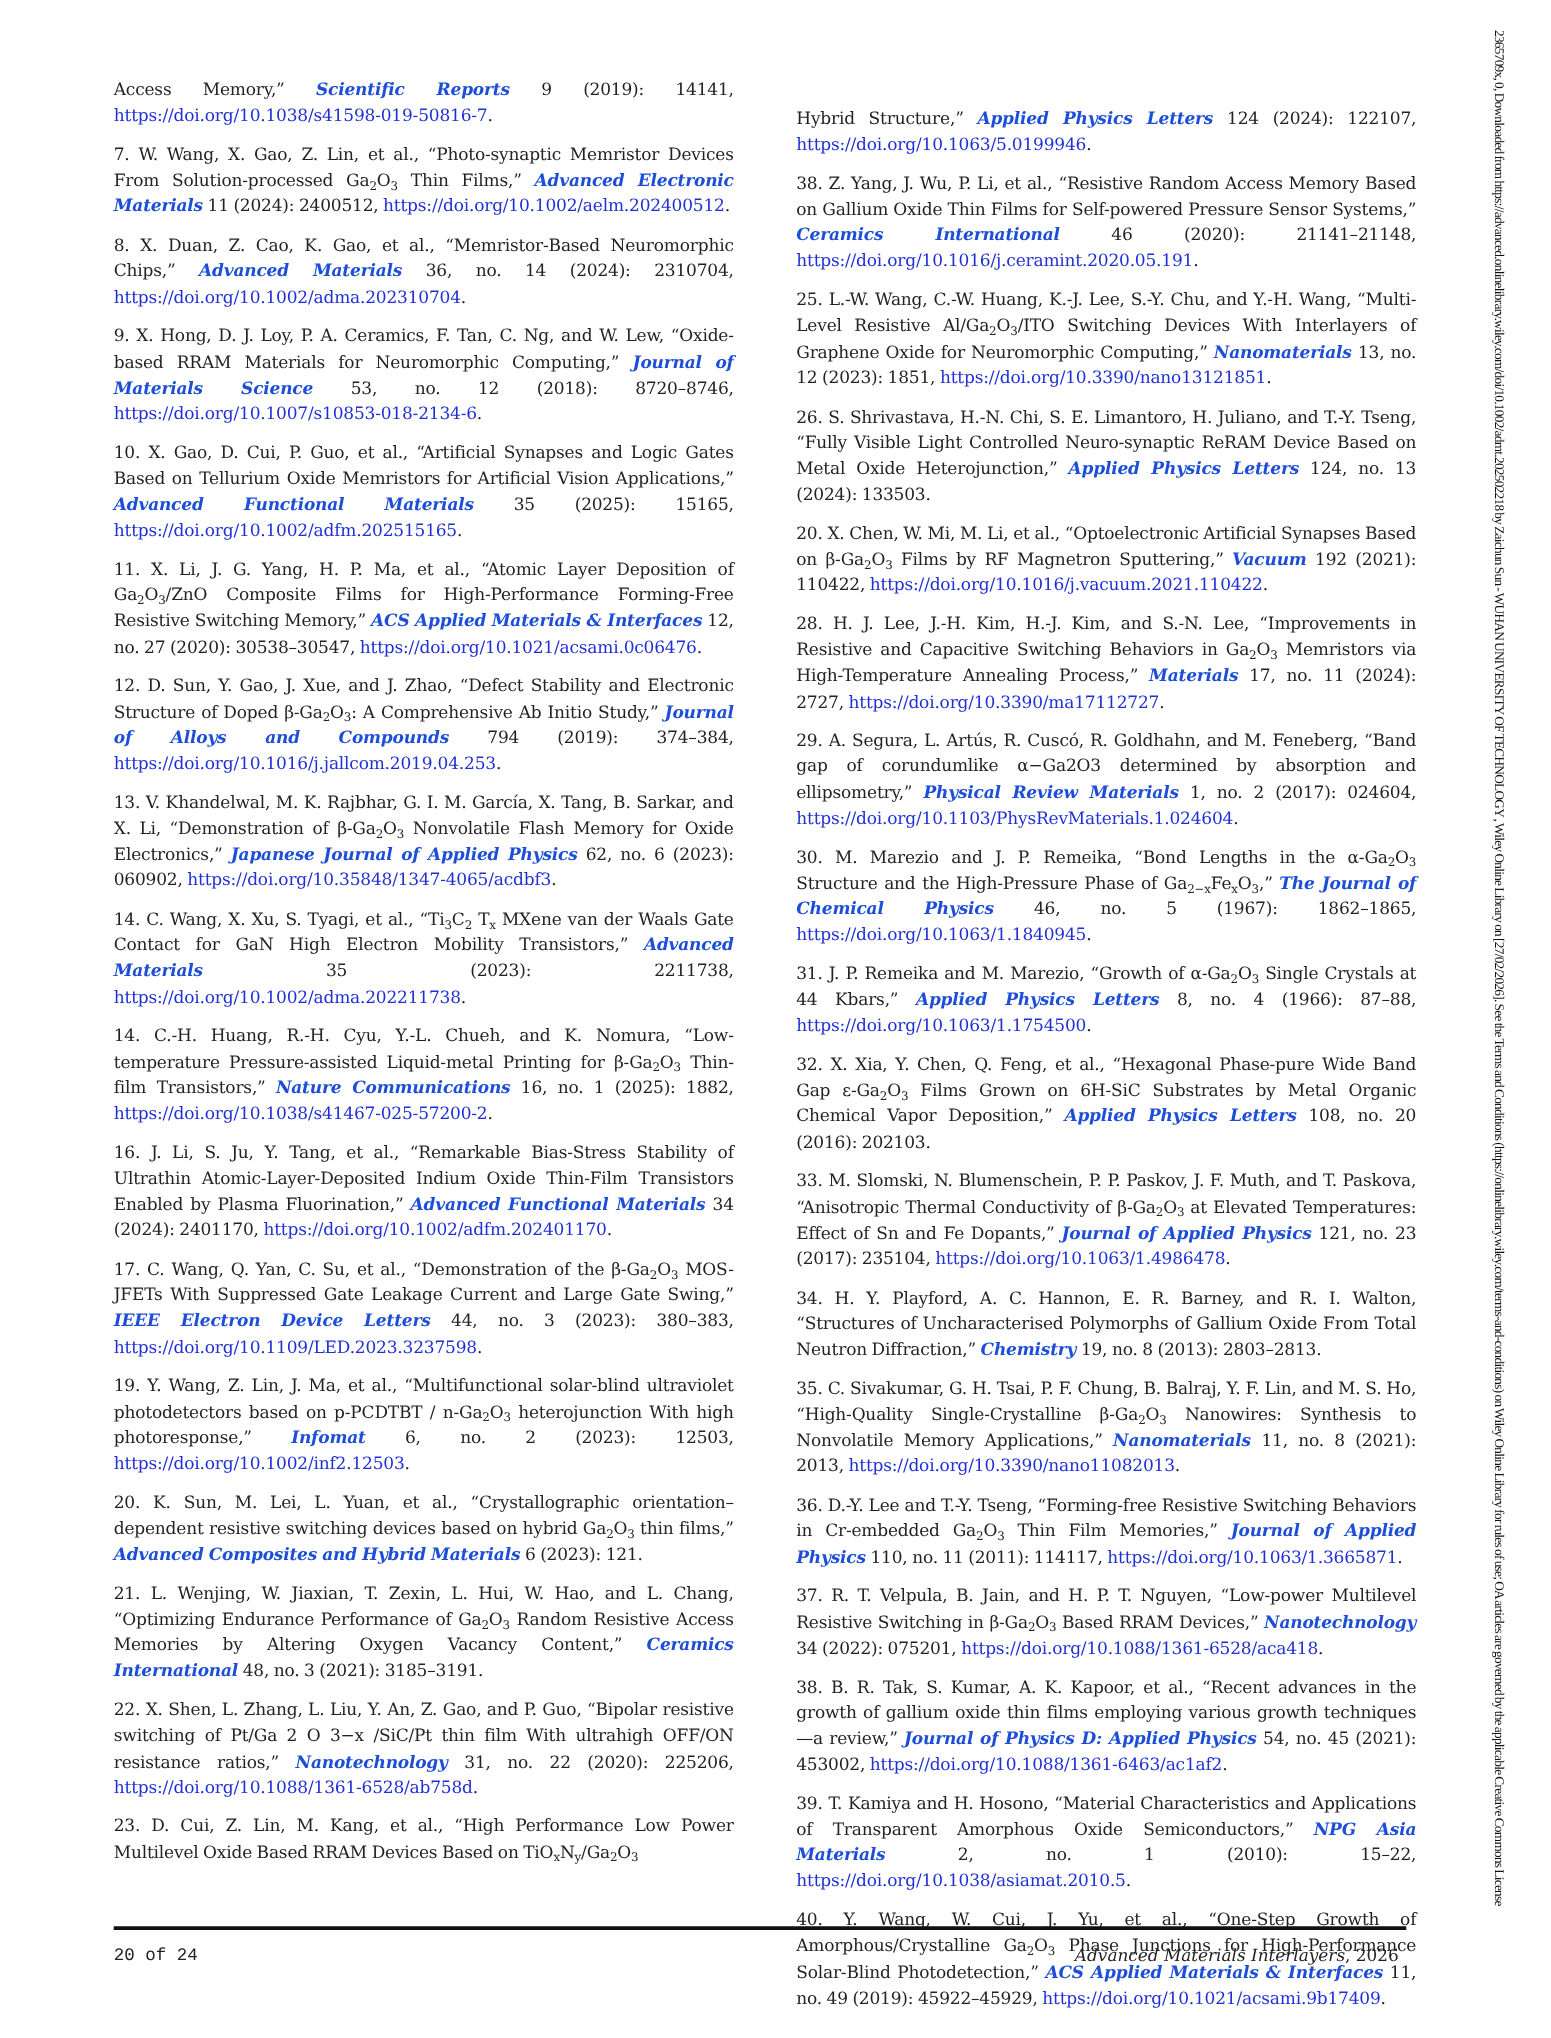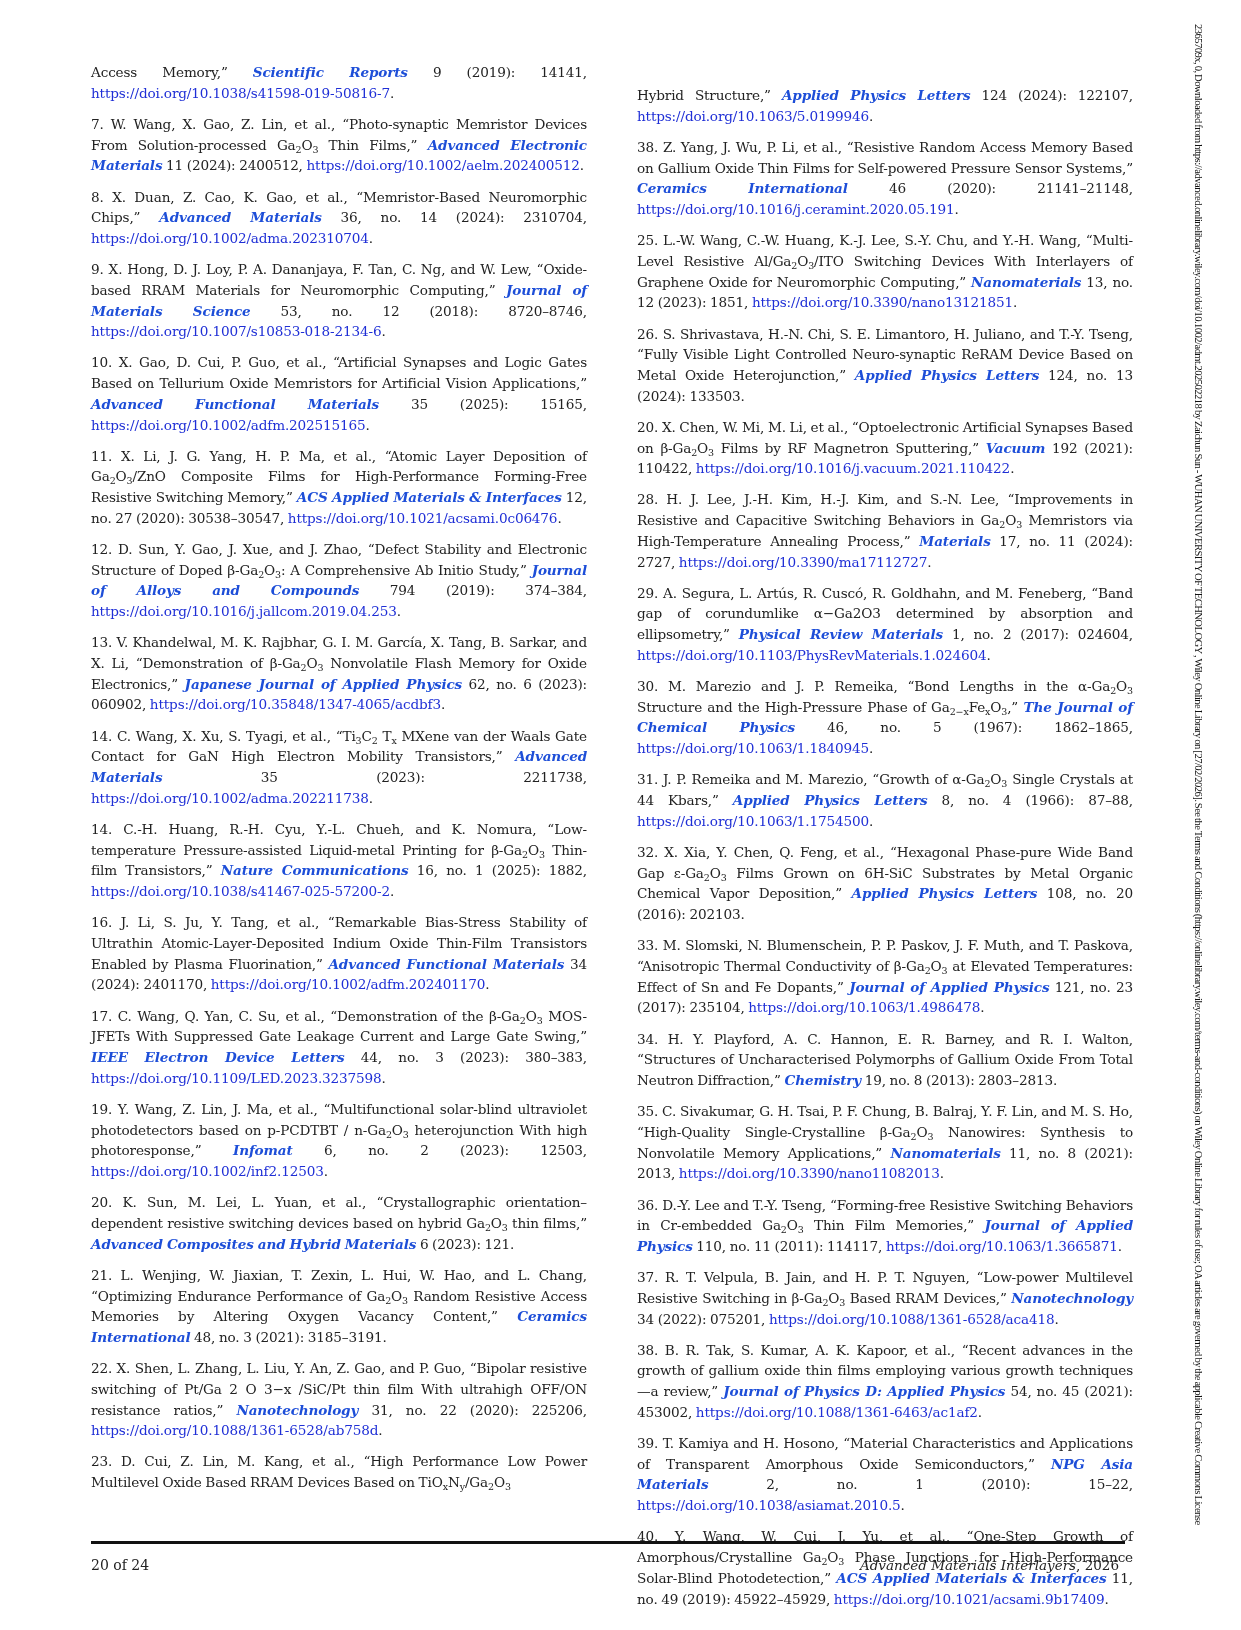--- a/index.html
+++ b/index.html
@@ -9,42 +9,42 @@
   .col { position: absolute; top: 62px; width: 496px; }
   .col-left { left: 91px; }
   .col-right { left: 637px; margin-top: 23px; }
   .ref { font-size: 13.6px; line-height: 20.7px; text-align: justify; margin: 0 0 10.5px 0;
          letter-spacing: -0.15px; word-spacing: -0.5px; hyphens: none; }
   .ref i { font-style: italic; font-weight: bold; color: #1d4ed8; }
   .ref a { color: #1f2fd6; text-decoration: none; }
   .ref sub { font-size: 9.5px; line-height: 0; vertical-align: -3px; }
   .cont { margin-top: 0; }
   .footer-rule { position: absolute; left: 91px; top: 1541px; width: 1034px; height: 3px; background: #111111; }
-  .footer-page { position: absolute; left: 91px; top: 1557px; font-size: 14px; color: #222; }
+  .footer-page { position: absolute; left: 91px; top: 1557px; font-size: 14px; color: #222; font-family: Liberation Mono, monospace; }
   .footer-journal { position: absolute; right: 122px; top: 1557px; font-size: 13.5px; color: #222; font-style: italic; }
   .footer-journal span.yr { font-style: normal; }
   .side-note { position: absolute; left: 1190px; top: 24px; width: 16px; height: 1600px; }
   .side-note-text { position: absolute; left: 0; top: 0; transform-origin: 0 0; transform: translate(14px, 0) rotate(90deg);
                     white-space: nowrap; font-family: "Liberation Serif", serif; font-size: 10.6px; color: #111;
                     letter-spacing: -0.55px; word-spacing: -0.5px; }
 </style>
 </head>
 <body>
 
 <div class="page">
 
   <div class="col col-left">
 
     <p class="ref cont"><span>Access Memory,” </span><i>Scientific Reports</i><span> 9 (2019): 14141, </span><a>https://doi.org/10.1038/s41598-019-50816-7</a><span>.</span></p>
 
     <p class="ref"><span>7.</span><span> W. Wang, X. Gao, Z. Lin, et al., “Photo-synaptic Memristor Devices From Solution-processed Ga</span><sub>2</sub><span>O</span><sub>3</sub><span> Thin Films,” </span><i>Advanced Electronic Materials</i><span> 11 (2024): 2400512, </span><a>https://doi.org/10.1002/aelm.202400512</a><span>.</span></p>
 
     <p class="ref"><span>8.</span><span> X. Duan, Z. Cao, K. Gao, et al., “Memristor-Based Neuromorphic Chips,” </span><i>Advanced Materials</i><span> 36, no. 14 (2024): 2310704, </span><a>https://doi.org/10.1002/adma.202310704</a><span>.</span></p>
 
-    <p class="ref"><span>9.</span><span> X. Hong, D. J. Loy, P. A. Dananjaya, F. Tan, C. Ng, and W. Lew, “Oxide-based RRAM Materials for Neuromorphic Computing,” </span><i>Journal of Materials Science</i><span> 53, no. 12 (2018): 8720–8746, </span><a>https://doi.org/10.1007/s10853-018-2134-6</a><span>.</span></p>
+    <p class="ref"><span>9.</span><span> X. Hong, D. J. Loy, P. A. Ceramics, F. Tan, C. Ng, and W. Lew, “Oxide-based RRAM Materials for Neuromorphic Computing,” </span><i>Journal of Materials Science</i><span> 53, no. 12 (2018): 8720–8746, </span><a>https://doi.org/10.1007/s10853-018-2134-6</a><span>.</span></p>
 
     <p class="ref"><span>10.</span><span> X. Gao, D. Cui, P. Guo, et al., “Artificial Synapses and Logic Gates Based on Tellurium Oxide Memristors for Artificial Vision Applications,” </span><i>Advanced Functional Materials</i><span> 35 (2025): 15165, </span><a>https://doi.org/10.1002/adfm.202515165</a><span>.</span></p>
 
     <p class="ref"><span>11.</span><span> X. Li, J. G. Yang, H. P. Ma, et al., “Atomic Layer Deposition of Ga</span><sub>2</sub><span>O</span><sub>3</sub><span>/ZnO Composite Films for High-Performance Forming-Free Resistive Switching Memory,” </span><i>ACS Applied Materials &amp; Interfaces</i><span> 12, no. 27 (2020): 30538–30547, </span><a>https://doi.org/10.1021/acsami.0c06476</a><span>.</span></p>
 
     <p class="ref"><span>12.</span><span> D. Sun, Y. Gao, J. Xue, and J. Zhao, “Defect Stability and Electronic Structure of Doped </span><span>β-Ga</span><sub>2</sub><span>O</span><sub>3</sub><span>: A Comprehensive Ab Initio Study,” </span><i>Journal of Alloys and Compounds</i><span> 794 (2019): 374–384, </span><a>https://doi.org/10.1016/j.jallcom.2019.04.253</a><span>.</span></p>
 
     <p class="ref"><span>13.</span><span> V. Khandelwal, M. K. Rajbhar, G. I. M. García, X. Tang, B. Sarkar, and X. Li, “Demonstration of </span><span>β-Ga</span><sub>2</sub><span>O</span><sub>3</sub><span> Nonvolatile Flash Memory for Oxide Electronics,” </span><i>Japanese Journal of Applied Physics</i><span> 62, no. 6 (2023): 060902, </span><a>https://doi.org/10.35848/1347-4065/acdbf3</a><span>.</span></p>
 
     <p class="ref"><span>14.</span><span> C. Wang, X. Xu, S. Tyagi, et al., “Ti</span><sub>3</sub><span>C</span><sub>2</sub><span> T</span><sub>x</sub><span> MXene van der Waals Gate Contact for GaN High Electron Mobility Transistors,” </span><i>Advanced Materials</i><span> 35 (2023): 2211738, </span><a>https://doi.org/10.1002/adma.202211738</a><span>.</span></p>

